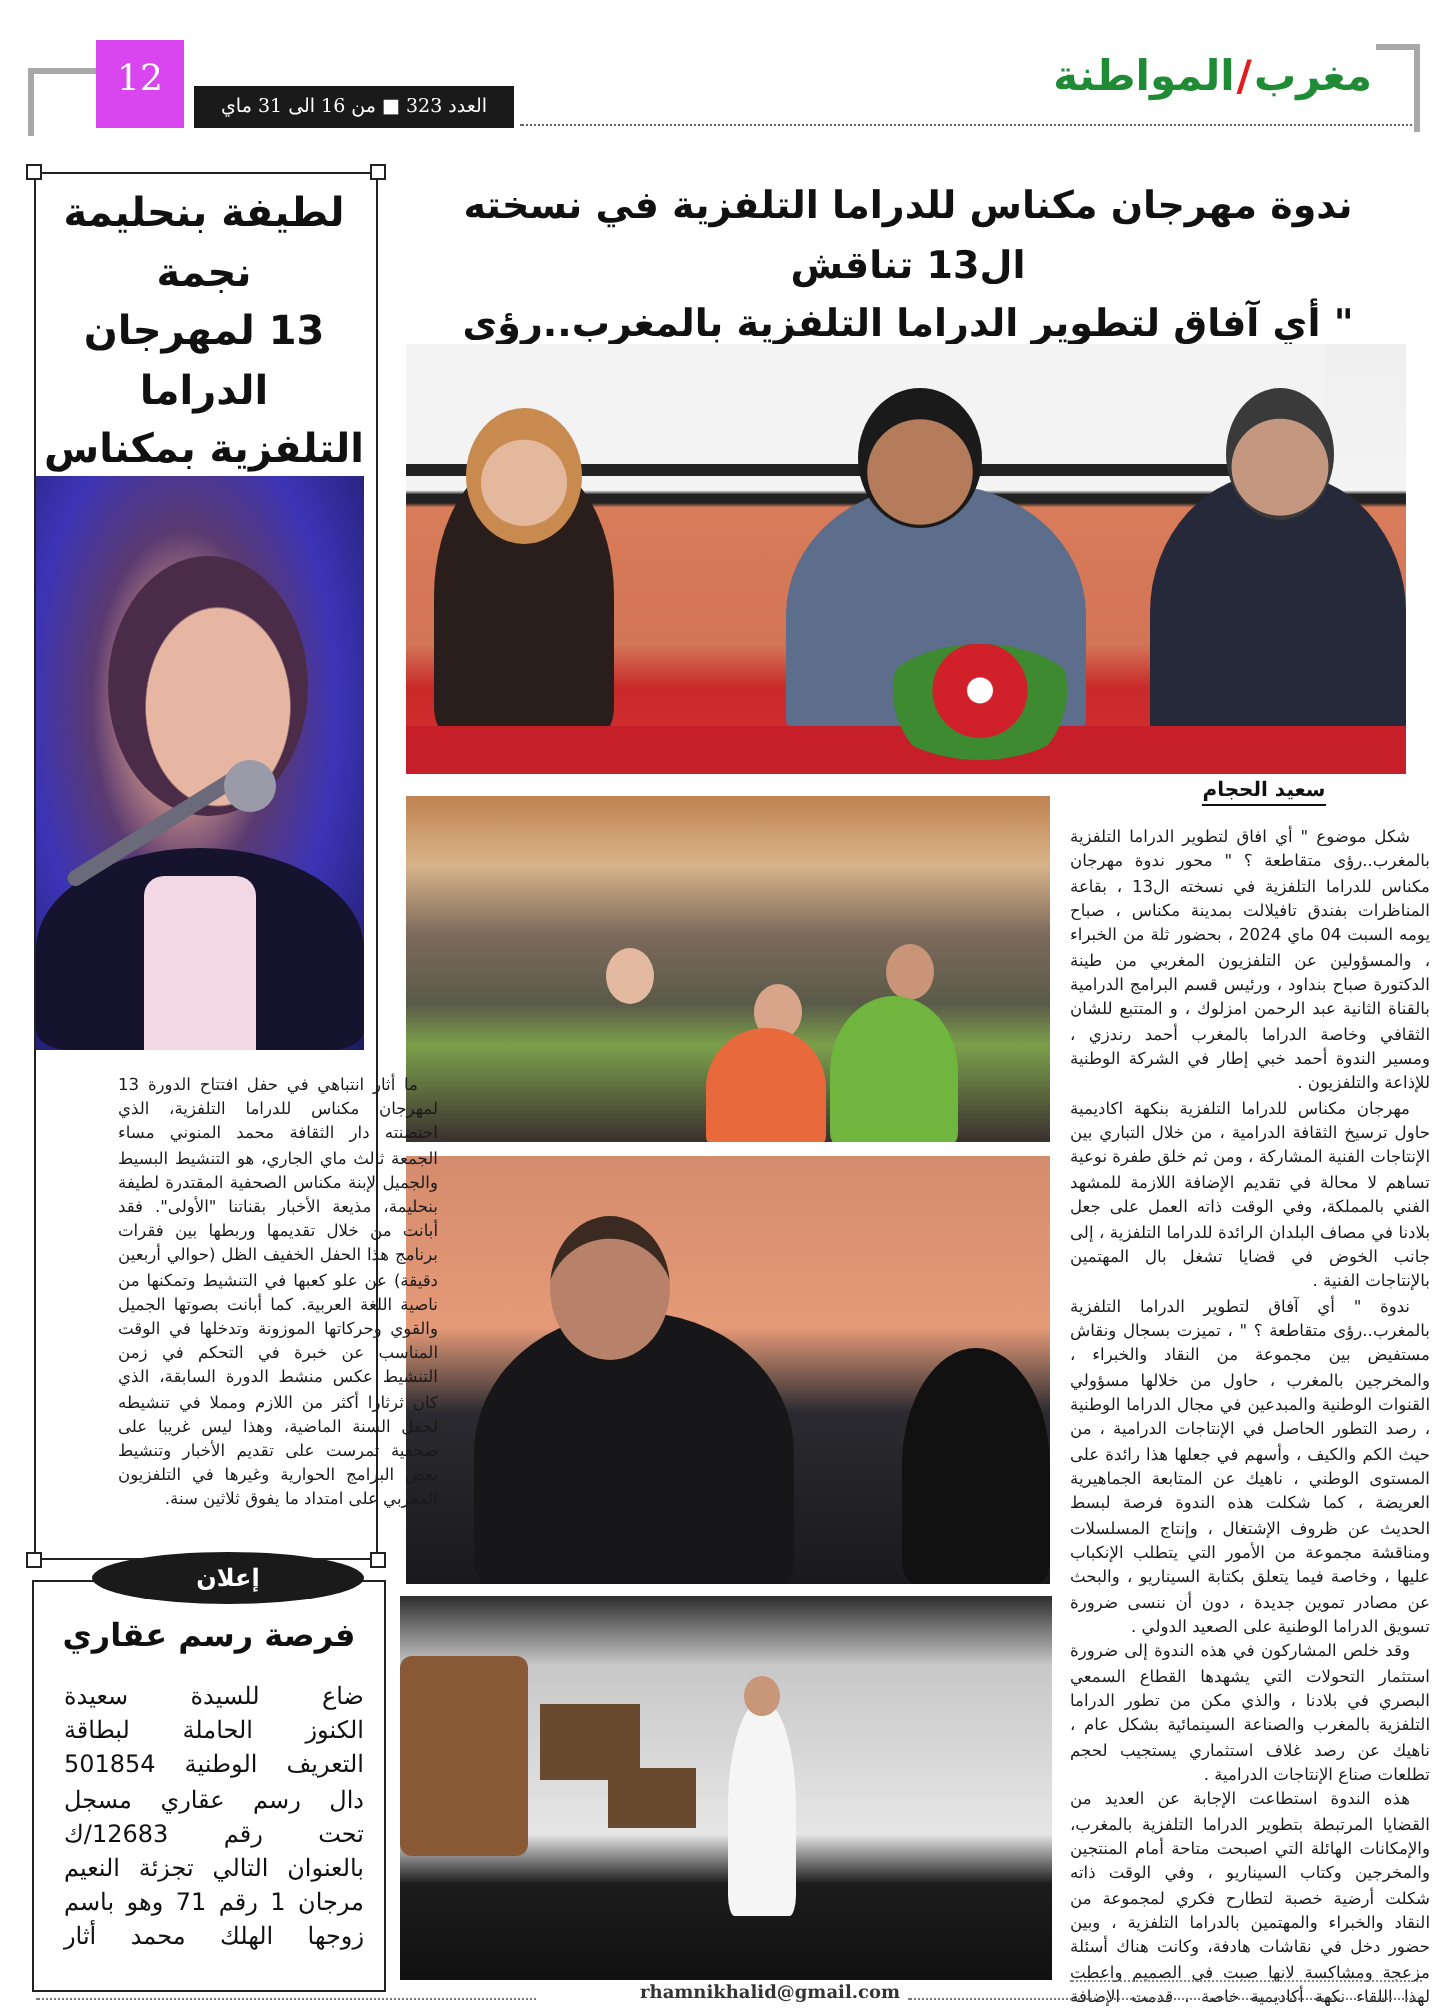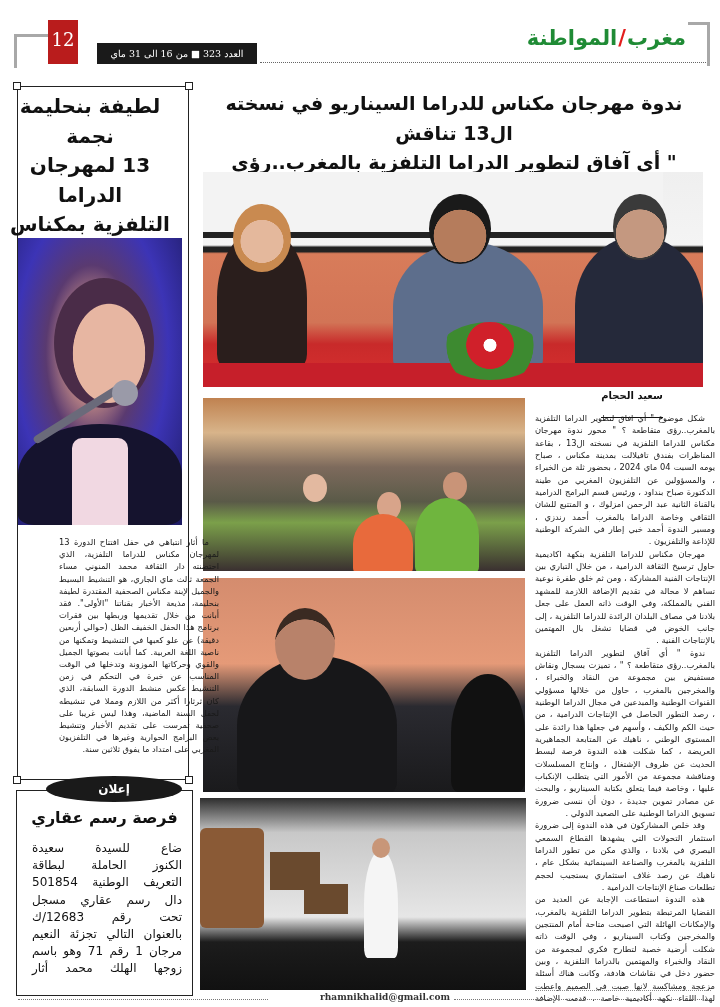--- a/index.html
+++ b/index.html
@@ -1,21 +1,21 @@
 <!DOCTYPE html>
 <html><head>
 <meta charset="utf-8">
 <style>
   * { box-sizing: border-box; margin: 0; padding: 0; }
   html, body { width: 720px; height: 1007px; background: #ffffff; overflow: hidden; }
   body { position: relative; font-family: "DejaVu Sans", sans-serif; color: #111; }
 
   
   .hdr-bracket-left { position: absolute; left: 14px; top: 34px; width: 36px; height: 34px; border-left: 3px solid #a8a8a8; border-top: 3px solid #a8a8a8; }
-  .page-num { position: absolute; left: 48px; top: 20px; width: 30px; height: 44px; background: #b91c1c; color: #fff; font-family: "DejaVu Serif", serif; font-size: 18px; text-align: center; line-height: 40px; }
+  .page-num { position: absolute; left: 48px; top: 20px; width: 44px; height: 44px; background: #d946ef; color: #fff; font-family: "DejaVu Serif", serif; font-size: 18px; text-align: center; line-height: 40px; }
   .issue-bar { position: absolute; left: 97px; top: 43px; width: 160px; height: 21px; background: #1a1a1a; color: #fff; font-family: "DejaVu Serif", serif; font-size: 9.5px; line-height: 21px; text-align: center; direction: rtl; }
   .hdr-dots { position: absolute; left: 260px; top: 62px; width: 448px; border-top: 1.5px dotted #666; }
   .hdr-bracket-right { position: absolute; right: 10px; top: 22px; width: 22px; height: 44px; border-right: 3px solid #a8a8a8; border-top: 3px solid #a8a8a8; }
   .logo { position: absolute; right: 34px; top: 26px; height: 30px; font-family: "DejaVu Sans", sans-serif; font-weight: bold; font-size: 21px; color: #1f8b35; direction: rtl; white-space: nowrap; }
   .logo .slash { color: #e31d1d; font-weight: bold; padding: 0 1px; }
 
   
   .headline { position: absolute; left: 204px; top: 88px; width: 500px; text-align: center; direction: rtl; font-family: "DejaVu Sans", sans-serif; font-weight: bold; color: #111; }
   .headline .l1 { font-size: 19px; line-height: 30px; letter-spacing: -0.4px; }
   .headline .l2 { font-size: 19px; line-height: 28px; letter-spacing: -0.4px; }
@@ -30,28 +30,28 @@
 
   
   .fig { position: absolute; border-radius: 50% 50% 10% 10%; }
   .head { position: absolute; border-radius: 50%; }
   .table-cloth { position: absolute; left: 0; bottom: 0; width: 100%; height: 24px; background: #c61f2a; }
   .flowers { position: absolute; left: 236px; top: 150px; width: 102px; height: 58px; border-radius: 50%; background: radial-gradient(circle at 50% 40%, #fff 0 10%, #d0202a 11% 38%, #3d8a30 39% 70%, transparent 71%); }
   .screen-white { position: absolute; left: 0; top: 0; width: 92%; height: 66px; background: #f3f3f3; border-bottom: 6px solid #222; }
 
   
   .byline { position: absolute; left: 556px; top: 390px; width: 120px; text-align: center; direction: rtl; font-weight: bold; font-size: 10px; color: #111; }
-  .byline span { border-bottom: 1.5px solid #111; padding-bottom: 16px; margin-left: 32px; }
+  .byline span { border-bottom: 1.5px solid #111; padding-bottom: 1px; margin-left: 32px; }
   .body-right { position: absolute; left: 535px; top: 412px; width: 180px; direction: rtl; text-align: justify; font-family: "DejaVu Sans", sans-serif; font-size: 8.3px; line-height: 12.35px; color: #1a1a1a; }
   .body-right p { text-indent: 10px; }
 
   
   .side-box { position: absolute; left: 17px; top: 86px; width: 172px; height: 694px; border: 1.5px solid #222; }
   .corner { position: absolute; width: 8px; height: 8px; border: 1.5px solid #222; background: #fff; }
-  .side-title { position: absolute; left: 8px; top: 92px; width: 164px; direction: rtl; text-align: center; font-family: "DejaVu Sans", sans-serif; font-weight: bold; font-size: 20px; line-height: 29.5px; color: #111; letter-spacing: -0.5px; }
+  .side-title { position: absolute; left: 20px; top: 92px; width: 164px; direction: rtl; text-align: center; font-family: "DejaVu Sans", sans-serif; font-weight: bold; font-size: 20px; line-height: 29.5px; color: #111; letter-spacing: -0.5px; }
   .side-body { position: absolute; left: 18px; top: 536px; width: 166px; direction: rtl; text-align: justify; font-size: 8.3px; line-height: 12.2px; color: #1a1a1a; padding: 0 3px; margin-left: 38px; }
   .side-body p { text-indent: 10px; }
 
   
   .ad-pill { position: absolute; left: 46px; top: 776px; width: 136px; height: 26px; background: #1a1a1a; color: #fff; border-radius: 50%; text-align: center; font-size: 12px; line-height: 26px; font-weight: bold; direction: rtl; z-index: 2; }
   .ad-box { position: absolute; left: 16px; top: 790px; width: 177px; height: 206px; border: 1.5px solid #222; }
   .ad-title { position: absolute; left: 16px; top: 808px; width: 177px; text-align: center; direction: rtl; font-weight: bold; font-size: 16px; color: #111; }
   .ad-body { position: absolute; left: 32px; top: 840px; width: 150px; direction: rtl; text-align: justify; text-align-last: justify; font-size: 12px; line-height: 17.2px; color: #111; }
   .ad-body div { white-space: nowrap; }
 
@@ -66,21 +66,21 @@
 <div class="hdr-bracket-left"></div>
 <div class="page-num">12</div>
 <div class="issue-bar">العدد 323 ■ من 16 الى 31 ماي 2024</div>
 <div class="hdr-dots"></div>
 <div class="hdr-bracket-right"></div>
 <div class="logo">
   <span>مغرب</span><span class="slash">/</span><span>المواطنة</span>
 </div>
 
 <div class="headline">
-  <div class="l1">ندوة مهرجان مكناس للدراما السيناريو في نسخته ال13 تناقش</div>
+  <div class="l1">ندوة مهرجان مكناس للدراما التلفزية في نسخته ال13 تناقش</div>
   <div class="l2">" أي آفاق لتطوير الدراما التلفزية بالمغرب..رؤى متقاطعة؟ "</div>
 </div>
 
 <div class="photo ph-panel">
   <div class="screen-white"></div>
   <div class="fig" style="left:14px;top:56px;width:90px;height:140px;background:#2a1e1c;"></div>
   <div class="head" style="left:30px;top:32px;width:58px;height:68px;background:radial-gradient(circle at 50% 55%,#e4b89c 0 45%,#c98a50 46% 100%);"></div>
   <div class="fig" style="left:190px;top:70px;width:150px;height:130px;background:#5d6e8c;"></div>
   <div class="head" style="left:226px;top:22px;width:62px;height:70px;background:radial-gradient(circle at 50% 60%,#b57c5c 0 50%,#1a1a1a 51% 100%);"></div>
   <div class="fig" style="left:372px;top:64px;width:128px;height:140px;background:#25293a;"></div>

